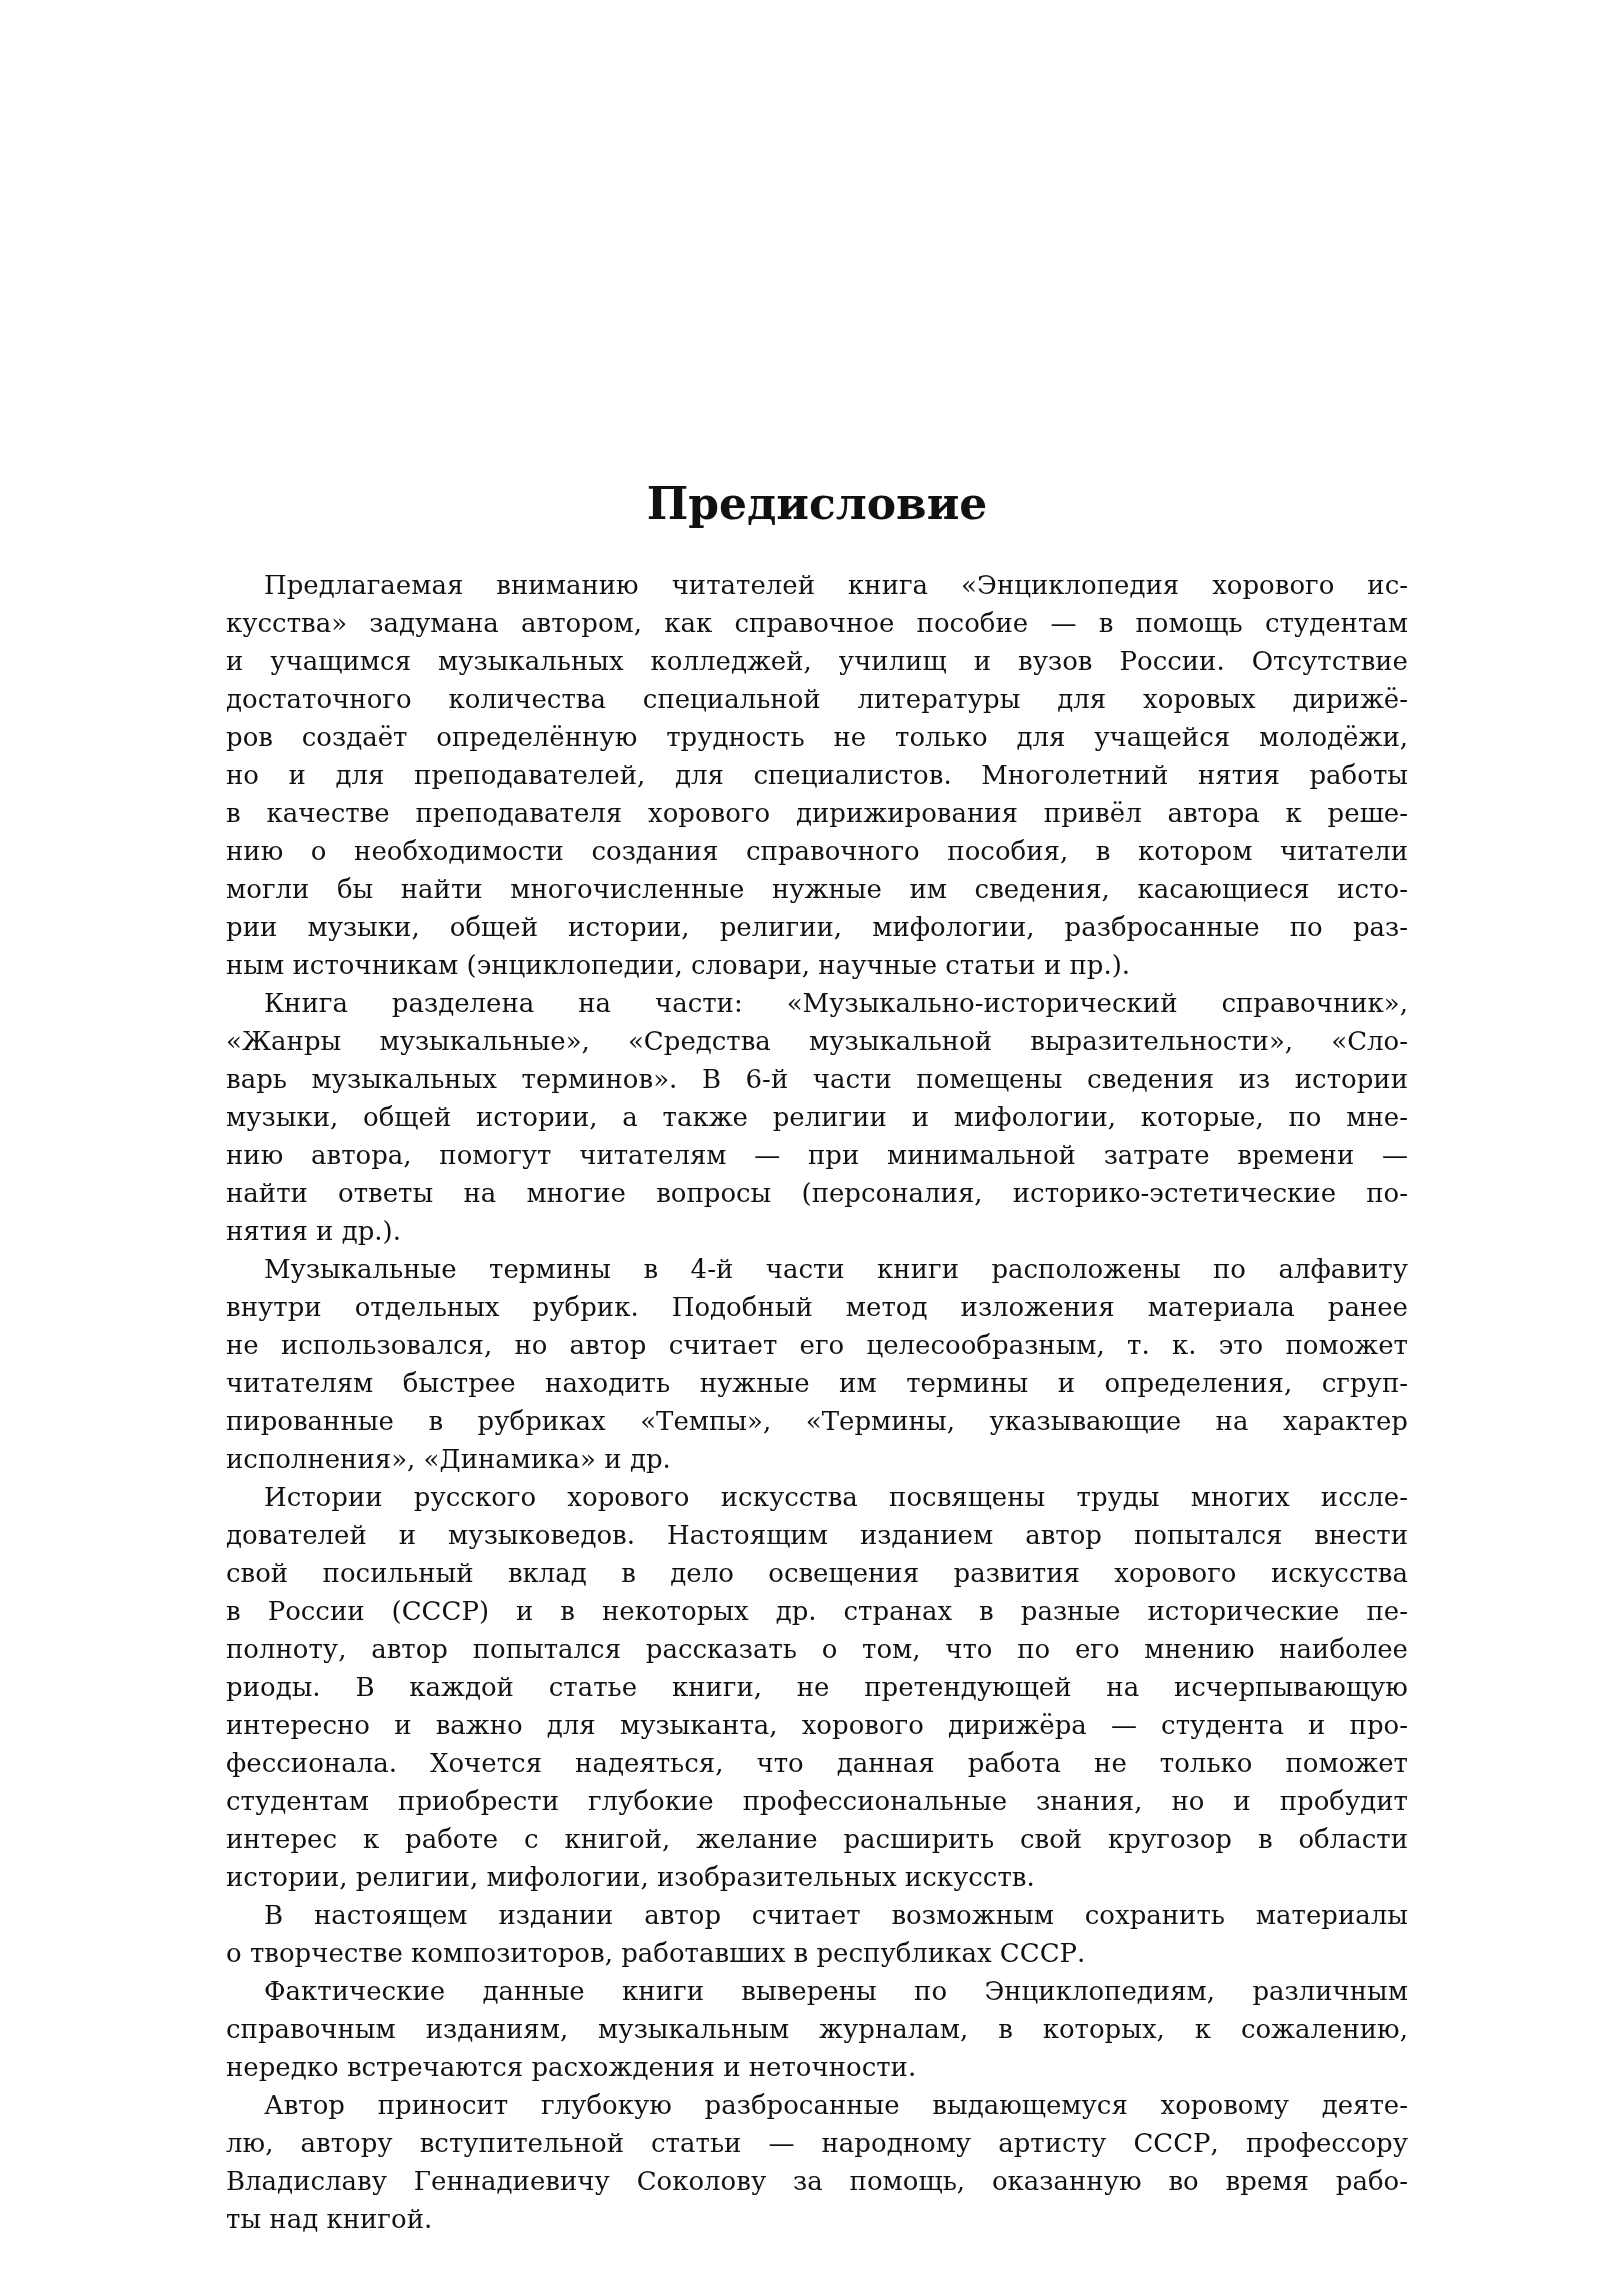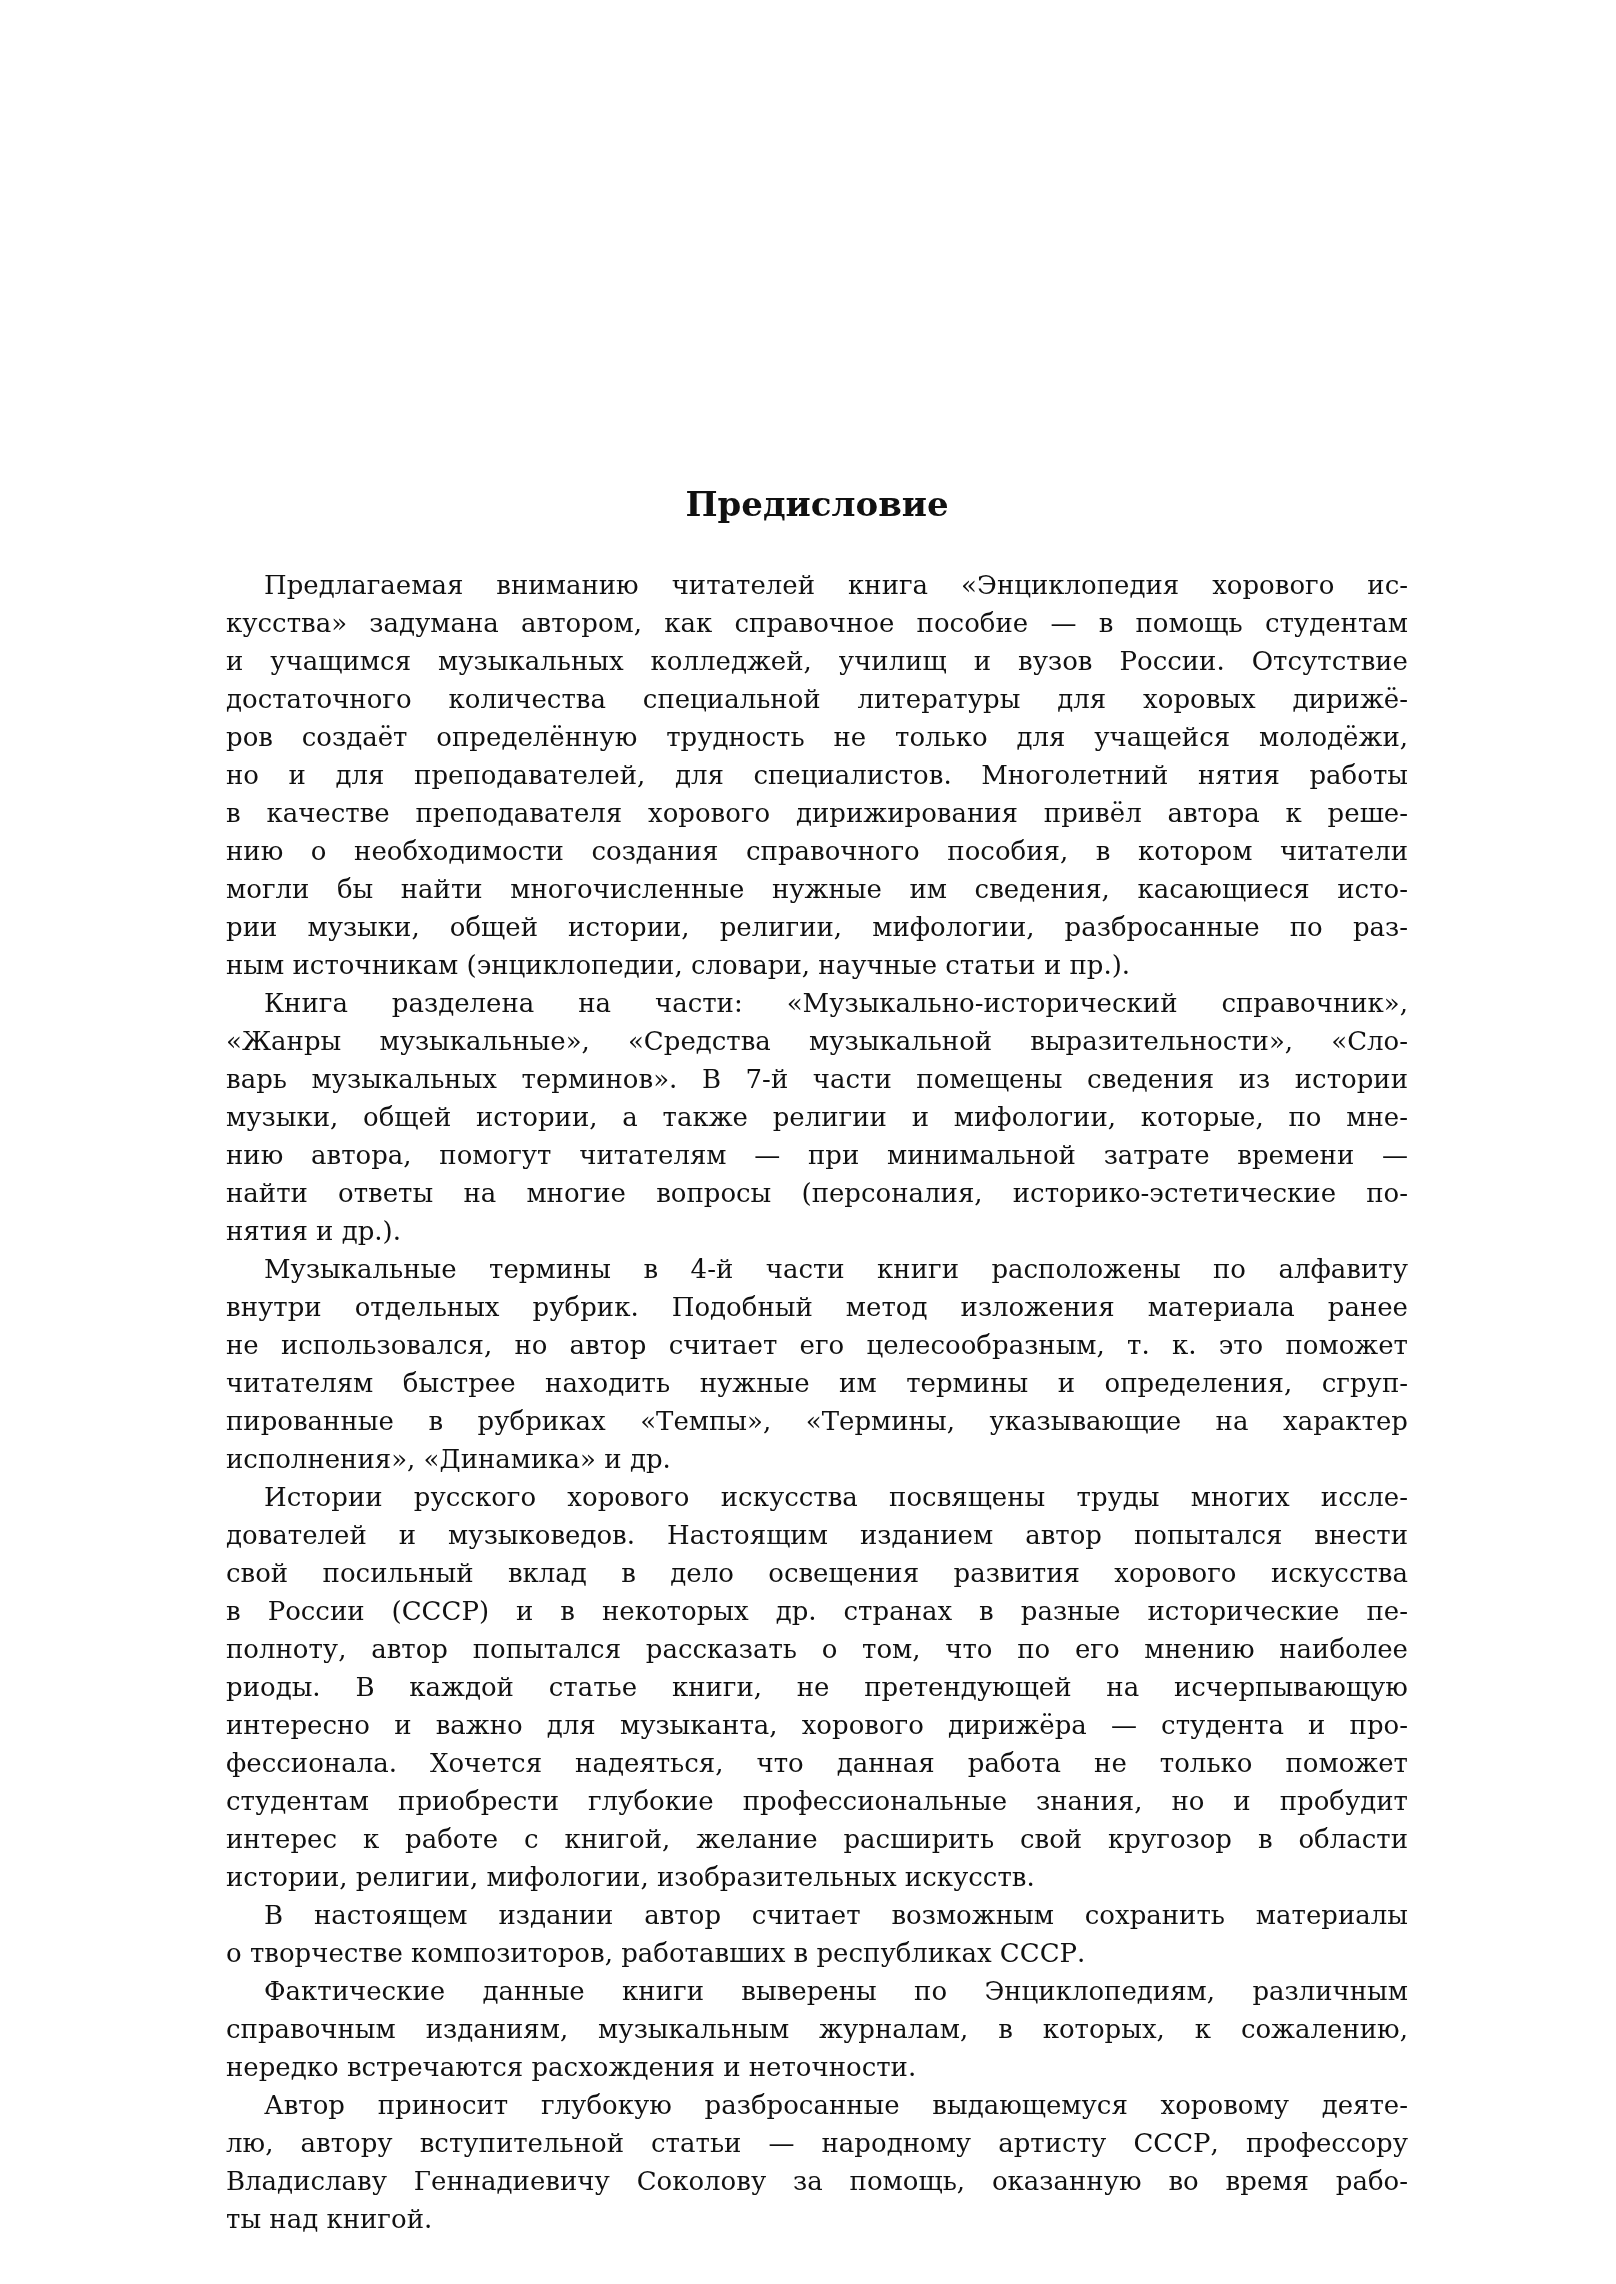--- a/index.html
+++ b/index.html
@@ -17,21 +17,21 @@
     }
     .page {
       position: absolute;
       left: 226px;
       top: 474px;
       width: 1182px;
     }
     .title {
       text-align: center;
       font-weight: bold;
-      font-size: 34px;
+      font-size: 44px;
       line-height: 60px;
       margin: 0 0 32px 0;
       letter-spacing: 0px;
       font-family: "DejaVu Serif", "Liberation Serif", serif;
     }
     .para {
       margin: 0;
     }
     .line {
       display: block;
@@ -66,21 +66,21 @@
         <span class="line">но и для преподавателей, для специалистов. Многолетний нятия работы</span>
         <span class="line">в качестве преподавателя хорового дирижирования привёл автора к реше-</span>
         <span class="line">нию о необходимости создания справочного пособия, в котором читатели</span>
         <span class="line">могли бы найти многочисленные нужные им сведения, касающиеся исто-</span>
         <span class="line">рии музыки, общей истории, религии, мифологии, разбросанные по раз-</span>
         <span class="line last">ным источникам (энциклопедии, словари, научные статьи и пр.).</span>
       </div>
       <div class="para">
         <span class="line first">Книга разделена на части: «Музыкально-исторический справочник»,</span>
         <span class="line">«Жанры музыкальные», «Средства музыкальной выразительности», «Сло-</span>
-        <span class="line">варь музыкальных терминов». В 7-й части помещены сведения из истории</span>
+        <span class="line">варь музыкальных терминов». В 6-й части помещены сведения из истории</span>
         <span class="line">музыки, общей истории, а также религии и мифологии, которые, по мне-</span>
         <span class="line">нию автора, помогут читателям — при минимальной затрате времени —</span>
         <span class="line">найти ответы на многие вопросы (персоналия, историко-эстетические по-</span>
         <span class="line last">нятия и др.).</span>
       </div>
       <div class="para">
         <span class="line first">Музыкальные термины в 4-й части книги расположены по алфавиту</span>
         <span class="line">внутри отдельных рубрик. Подобный метод изложения материала ранее</span>
         <span class="line">не использовался, но автор считает его целесообразным, т. к. это поможет</span>
         <span class="line">читателям быстрее находить нужные им термины и определения, сгруп-</span>

